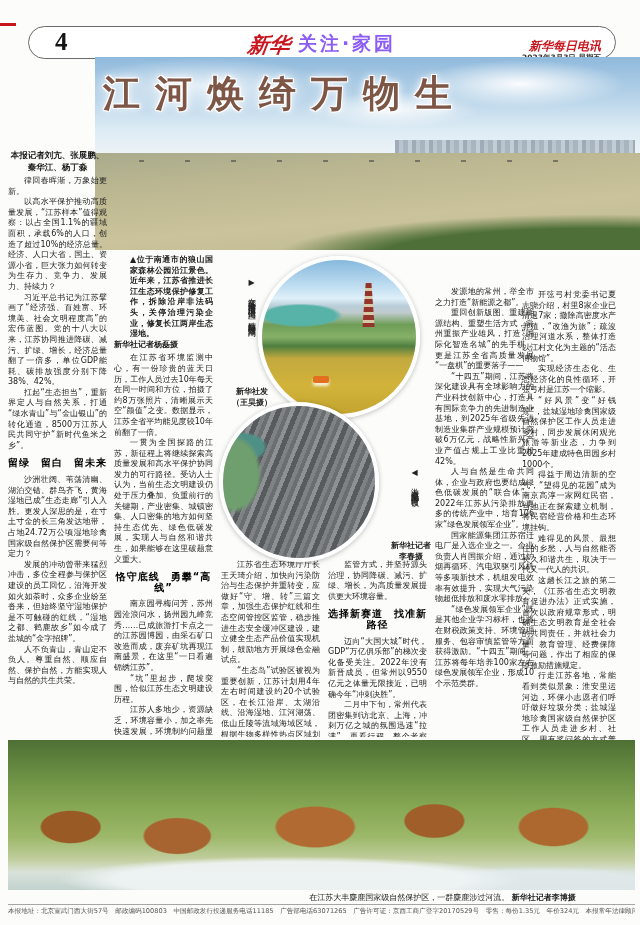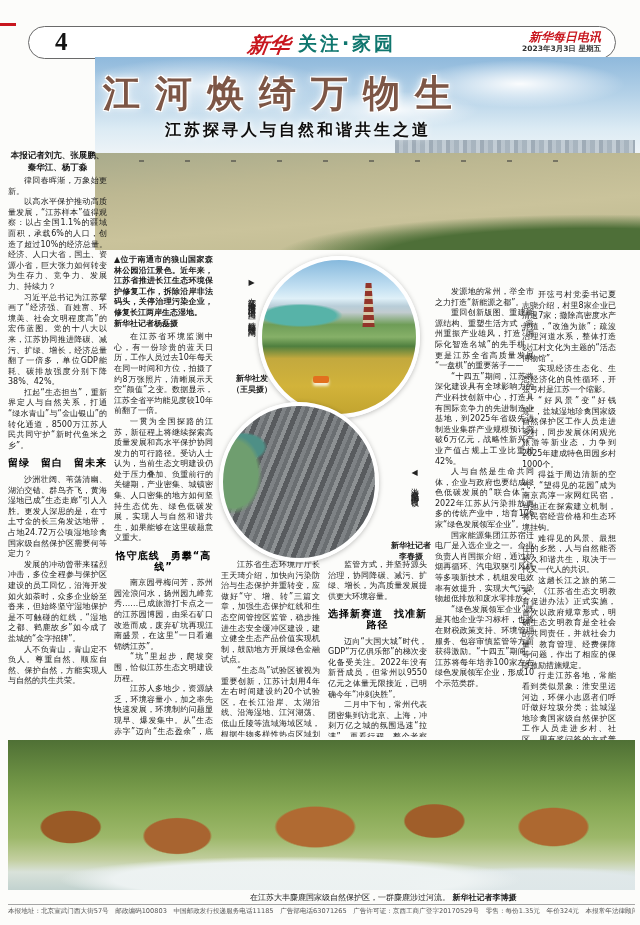--- a/index.html
+++ b/index.html
@@ -6,21 +6,21 @@
   body{background:#e8e8e4;font-family:"DejaVu Sans",sans-serif;}
   .page{position:relative;width:640px;height:925px;margin:0 auto;background:#fcfcfa;overflow:hidden;color:#1a1a1a;}
 
   
   .top-dash{position:absolute;left:0;top:23px;width:16px;height:3px;}
   .header-box{position:absolute;left:28px;top:26px;width:586px;height:31px;border:1px solid #6a6a6a;border-radius:17px;background:#fff;}
   .page-num{position:absolute;left:26px;top:1px;font-family:"Liberation Serif","DejaVu Serif",serif;font-size:25px;font-weight:700;color:#141414;}
   .mast-center{position:absolute;left:0;right:0;top:4px;text-align:center;white-space:nowrap;}
   .mast-script{display:inline-block;font-family:"DejaVu Serif",serif;font-style:italic;font-weight:700;font-size:21px;transform:skewX(-8deg);margin-right:8px;}
   .mast-section{display:inline-block;font-size:19px;font-weight:700;letter-spacing:3px;vertical-align:2px;}
-  .mast-right{position:absolute;right:14px;top:4px;text-align:right;line-height:1.15;}
+  .mast-right{position:absolute;right:14px;top:13px;text-align:right;line-height:1.15;}
   .mast-paper{font-family:"DejaVu Serif",serif;font-style:italic;font-weight:700;font-size:12px;}
   .mast-date{font-size:7.5px;color:#333;font-weight:700;}
 
   
   .hero{position:absolute;left:95px;top:57px;width:545px;height:193px;overflow:hidden;}
   .hero-sky{position:absolute;inset:0 0 97px 0;background:
     radial-gradient(ellipse 150px 34px at 78% 28%,rgba(255,255,255,.95),rgba(255,255,255,0) 70%),
     radial-gradient(ellipse 120px 26px at 55% 55%,rgba(255,255,255,.85),rgba(255,255,255,0) 70%),
     radial-gradient(ellipse 180px 40px at 20% 30%,rgba(255,255,255,.7),rgba(255,255,255,0) 70%),
     linear-gradient(180deg,#8fb9dc 0%,#b5d2e8 40%,#dcebf4 75%,#edf3f7 100%);}
@@ -32,21 +32,21 @@
   .hero-ships{position:absolute;left:8%;right:14%;top:7px;height:2px;opacity:.55;background:repeating-linear-gradient(90deg,#3c3c3c 0 5px,transparent 5px 46px);}
   .headline{position:absolute;left:8px;top:12px;width:470px;font-family:"DejaVu Serif","Liberation Serif",serif;font-size:37px;font-weight:700;letter-spacing:15px;white-space:nowrap;
     text-shadow:1px 1px 0 #fff,-1px -1px 0 #fff,1px -1px 0 #fff,-1px 1px 0 #fff,0 0 6px rgba(255,255,255,.95),0 0 12px rgba(255,255,255,.8);}
   .sub-headline{position:absolute;left:70px;top:63px;font-size:16px;font-weight:700;letter-spacing:3px;color:#0d0d0d;text-shadow:0 0 4px #fff,0 0 8px #fff;}
 
   
   .byline{position:absolute;left:8px;top:149px;width:99px;font-size:8.5px;font-weight:700;text-align:center;line-height:12px;white-space:pre-line;}
   .col{position:absolute;width:99px;overflow:hidden;font-size:8px;line-height:10.6px;text-align:justify;}
   .col p{margin:0;}
   .col .p{text-indent:2em;}
-  .col .cap{font-weight:700;color:#222;}
+  .col .cap{font-weight:700;color:#222;margin-left:16px;}
   .col .credit{font-weight:700;text-align:left;margin-bottom:3px;}
   .col h3.h{font-size:10px;font-weight:700;text-align:center;letter-spacing:1px;margin:7px 0 6px;color:#000;}
   #col1{left:8px;top:176px;height:561px;}
   #col2{left:114px;top:255px;height:482px;}
   #col3{left:221px;top:560px;height:177px;}
   #col4{left:328px;top:560px;height:177px;}
   #col5{left:435px;top:255px;height:482px;margin-top:32px;}
   #col6{left:522px;top:255px;height:482px;width:94px;margin-top:35px;}
 
   
@@ -57,66 +57,65 @@
   .pagoda{position:absolute;left:64%;top:15%;width:16px;height:44px;background:repeating-linear-gradient(180deg,#93352a 0 5px,#d8c9a8 5px 8px);clip-path:polygon(32% 0,68% 0,88% 100%,12% 100%);}
   .boat{position:absolute;left:33%;top:75%;width:16px;height:7px;background:#e2701e;border-radius:2px;box-shadow:0 3px 3px rgba(255,255,255,.8);}
   #circle2{left:219px;top:402px;width:152px;height:152px;background:
     radial-gradient(ellipse 46px 64px at 7% 45%,#6f9e6f 52%,rgba(111,158,111,0) 62%),
     radial-gradient(ellipse 40px 24px at 13% 27%,#4e8f86 52%,rgba(78,143,134,0) 62%),
     repeating-linear-gradient(112deg,#585b5e 0 5px,#7e8285 5px 9px,#6a6e71 9px 13px,#8d9193 13px 17px);}
   .vcap{position:absolute;writing-mode:vertical-rl;font-size:8px;line-height:11px;letter-spacing:1px;color:#222;}
   #vcap1{left:221px;top:278px;height:118px;width:36px;}
   #vcap2{left:402px;top:468px;height:94px;width:18px;}
   .pcredit{position:absolute;font-size:8px;font-weight:700;text-align:center;white-space:pre-line;line-height:11px;}
-  #credit1{left:219px;top:373px;width:66px;}
+  #credit1{left:219px;top:386px;width:66px;}
   #credit2{left:384px;top:540px;width:54px;}
 
   
   .deer-photo{position:absolute;left:8px;top:740px;width:627px;height:150px;background:
     radial-gradient(ellipse 50px 27px at 10% 58%,#9a5a26 58%,rgba(154,90,38,0) 62%),
     radial-gradient(ellipse 56px 30px at 27% 64%,#a86430 58%,rgba(168,100,48,0) 62%),
     radial-gradient(ellipse 66px 34px at 49% 58%,#b06a32 58%,rgba(176,106,50,0) 62%),
     radial-gradient(ellipse 50px 28px at 68% 54%,#a05e2a 58%,rgba(160,94,42,0) 62%),
     radial-gradient(ellipse 58px 32px at 87% 58%,#ad6830 58%,rgba(173,104,48,0) 62%),
     radial-gradient(ellipse 340px 34px at 45% 93%,rgba(238,243,243,.95) 52%,rgba(238,243,243,0) 68%),
     radial-gradient(ellipse 220px 26px at 85% 96%,rgba(225,233,235,.9) 50%,rgba(225,233,235,0) 66%),
     linear-gradient(180deg,#4f7035 0%,#6d9144 25%,#86a854 45%,#9db86a 65%,#c3cfa0 80%,#d9e2da 88%,#c2d2cf 100%);}
-  .deer-caption{position:absolute;left:250px;top:892px;width:385px;font-size:8px;text-align:left;color:#222;}
+  .deer-caption{position:absolute;left:250px;top:892px;width:385px;font-size:8px;text-align:center;color:#222;}
   .deer-caption .bold{font-weight:700;}
 
   
   .footer-rule{position:absolute;left:8px;top:904px;width:627px;border-top:1px solid #a6a6a6;}
   .footer-text{position:absolute;left:8px;top:907px;width:627px;font-size:6.6px;color:#555;white-space:nowrap;overflow:hidden;}
 </style>
 </head>
 <body>
 
 <div class="page">
 
   <div class="top-dash" style="background: rgb(200, 22, 30);"></div>
   <div class="header-box">
     <div class="page-num">4</div>
     <div class="mast-center">
-      <span class="mast-script accent" style="color: rgb(200, 22, 30);">新华</span><span class="mast-section accent" style="color: #0f766e;">关注·家园</span>
+      <span class="mast-script accent" style="color: rgb(200, 22, 30);">新华</span><span class="mast-section accent" style="color: #8b5cf6;">关注·家园</span>
     </div>
     <div class="mast-right">
       <div class="mast-paper accent" style="color: rgb(200, 22, 30);">新华每日电讯</div>
       <div class="mast-date">2023年3月3日 星期五</div>
     </div>
   </div>
 
   <div class="hero">
     <div class="hero-sky">
       <div class="hero-skyline"></div>
     </div>
     <div class="hero-water">
       <div class="hero-ships"></div>
     </div>
     <div class="headline brown" style="color: rgb(125, 86, 70);">江河焕绮万物生</div>
-    <div class="sub-headline">江苏探寻人与自然和谐共生之道</div>
   </div>
 
   <div class="byline">本报记者刘亢、张展鹏、
 秦华江、杨丁淼</div>
 
   <div class="col" id="col1">
       <p class="p">律回春晖渐，万象始更新。</p>
       <p class="p">以高水平保护推动高质量发展，“江苏样本”值得观察：以占全国1.1%的疆域面积，承载6%的人口，创造了超过10%的经济总量。经济、人口大省，国土、资源小省，巨大张力如何转变为生存力、竞争力、发展力、持续力？</p>
       <p class="p">习近平总书记为江苏擘画了“经济强、百姓富、环境美、社会文明程度高”的宏伟蓝图。党的十八大以来，江苏协同推进降碳、减污、扩绿、增长，经济总量翻了一倍多，单位GDP能耗、碳排放强度分别下降38%、42%。</p>
       <p class="p">扛起“生态担当”，重新界定人与自然关系，打通“绿水青山”与“金山银山”的转化通道，8500万江苏人民共同守护“新时代鱼米之乡”。</p>

